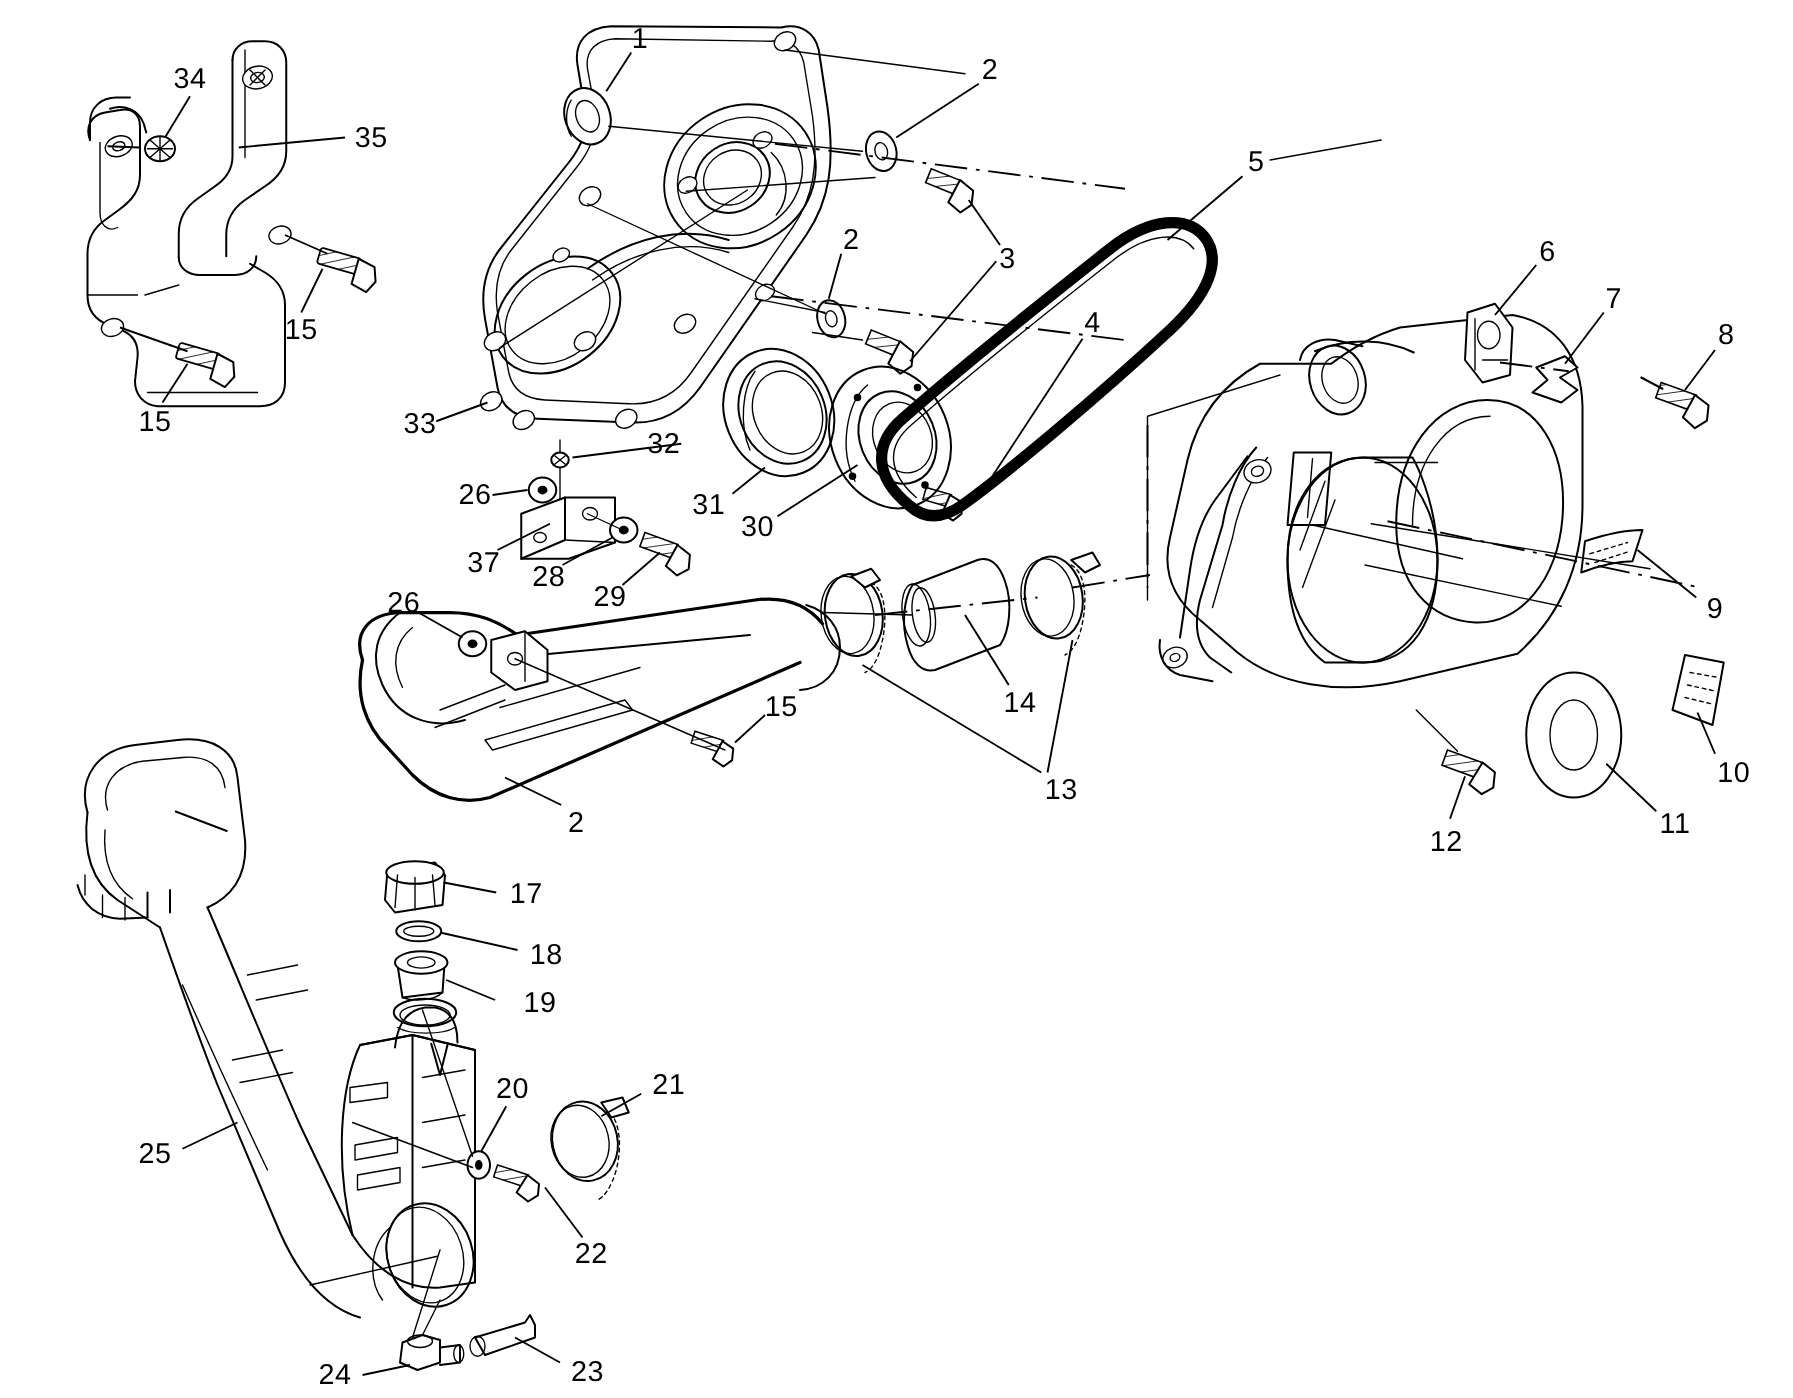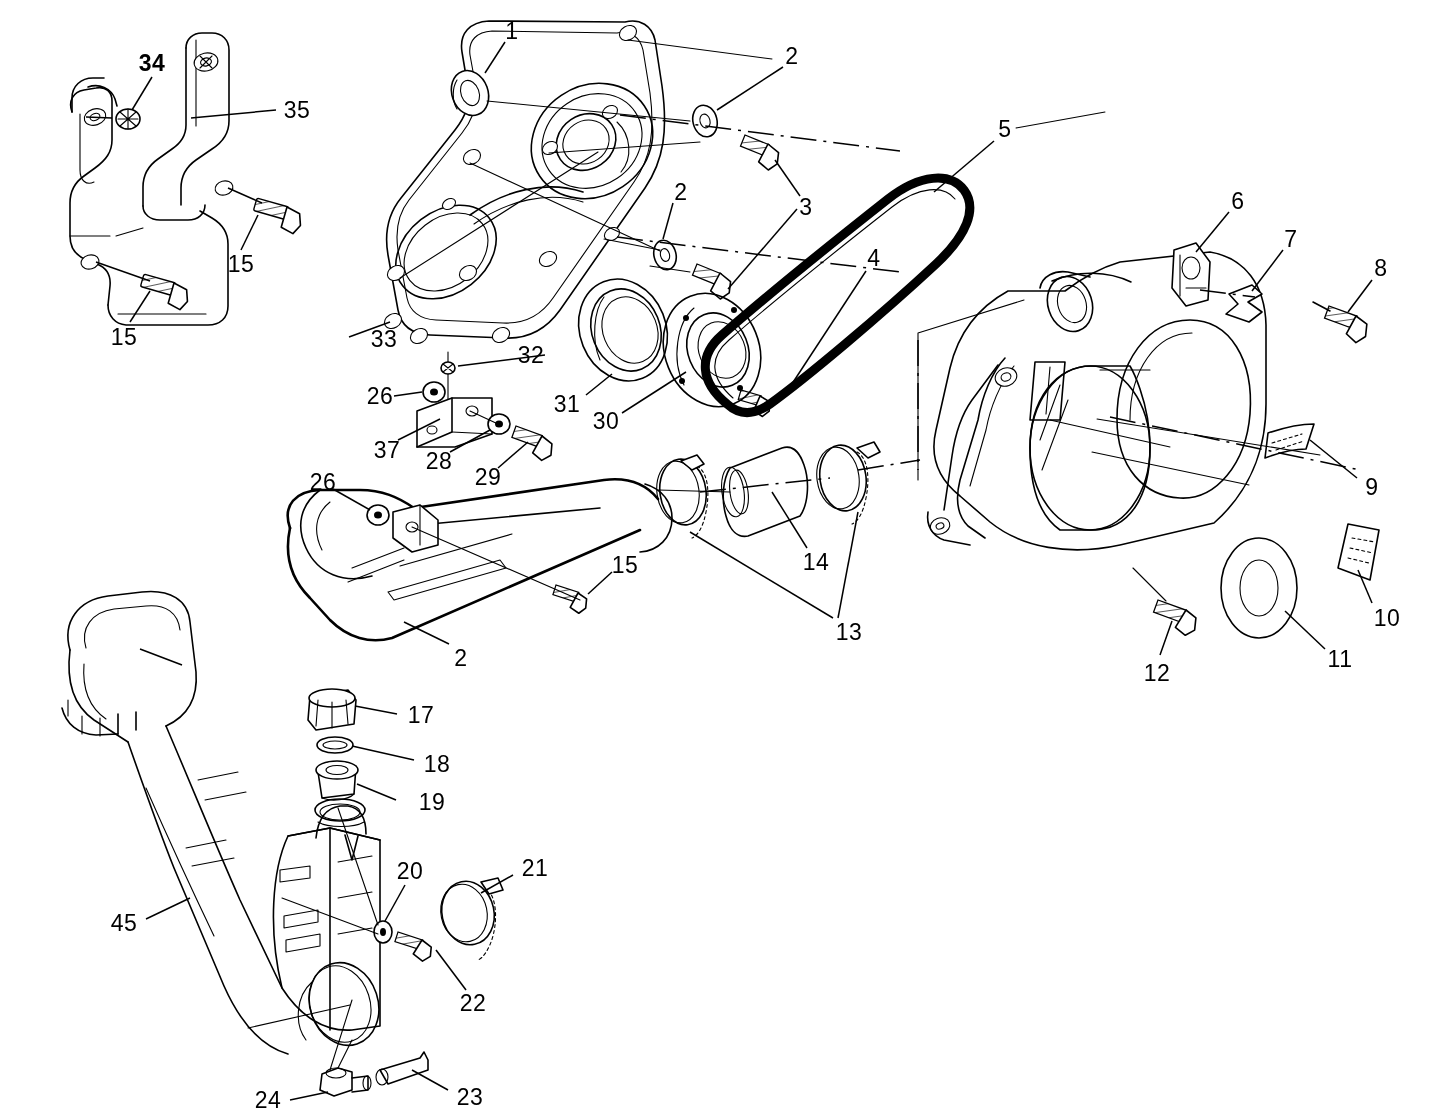--- a/index.html
+++ b/index.html
@@ -555,27 +555,27 @@
       <div class="cal" style="left: 625px; top: 565px;">15</div>
       <div class="cal" style="left: 461px; top: 658px;">2</div>
       <div class="cal" style="left: 421px; top: 715px;">17</div>
       <div class="cal" style="left: 437px; top: 764px;">18</div>
       <div class="cal" style="left: 420px; top: 802px; margin-left: 12px;">19</div>
       <div class="cal" style="left: 410px; top: 871px;">20</div>
       <div class="cal" style="left: 535px; top: 868px;">21</div>
       <div class="cal" style="left: 473px; top: 1003px;">22</div>
       <div class="cal" style="left: 470px; top: 1097px;">23</div>
       <div class="cal" style="left: 268px; top: 1100px;">24</div>
-      <div class="cal" style="left: 124px; top: 923px;">45</div>
+      <div class="cal" style="left: 124px; top: 923px;">25</div>
       <div class="cal" style="left: 380px; top: 396px;">26</div>
       <div class="cal" style="left: 323px; top: 482px;">26</div>
       <div class="cal" style="left: 387px; top: 450px;">37</div>
       <div class="cal" style="left: 439px; top: 461px;">28</div>
       <div class="cal" style="left: 488px; top: 477px;">29</div>
       <div class="cal" style="left: 606px; top: 421px;">30</div>
       <div class="cal" style="left: 567px; top: 404px;">31</div>
       <div class="cal" style="left: 531px; top: 355px;">32</div>
-      <div class="cal" style="left: 336px; top: 339px; margin-left: 48px;">33</div>
-      <div class="cal" style="left: 152px; top: 63px; font-weight: bold;">34</div>
+      <div class="cal" style="left: 336px; top: 339px;">33</div>
+      <div class="cal" style="left: 152px; top: 63px;">34</div>
       <div class="cal" style="left: 297px; top: 110px;">35</div>
     </div>
 
 </div>
 
 </body></html>

